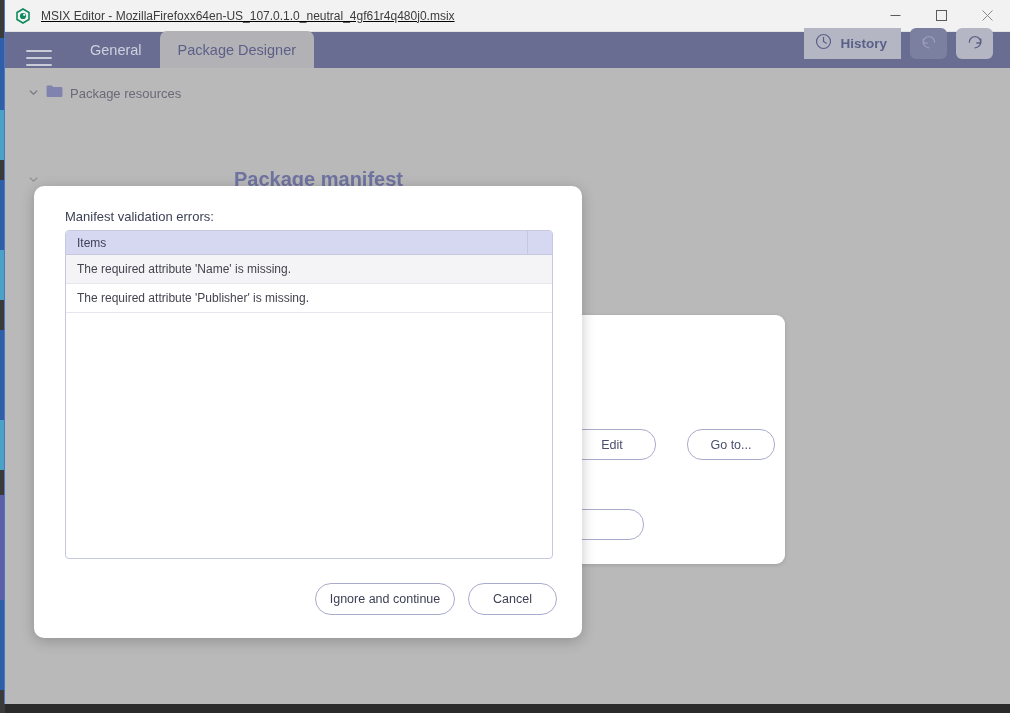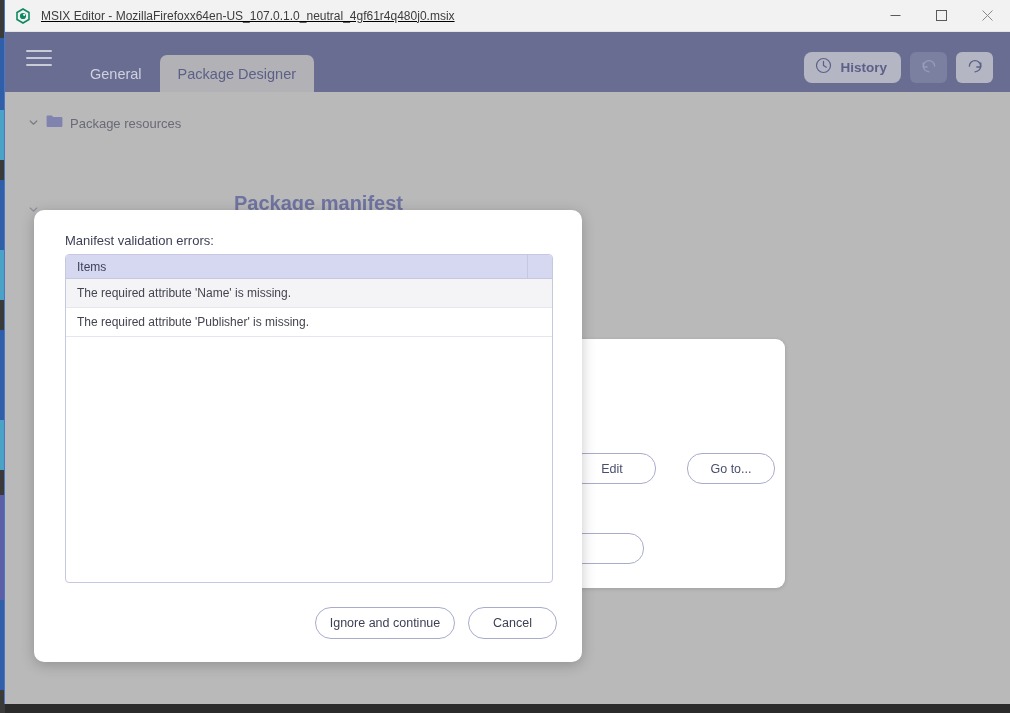--- a/index.html
+++ b/index.html
@@ -78,21 +78,21 @@
     display: flex;
     align-items: center;
     justify-content: center;
     cursor: default;
   }
   .win-btn svg { display: block; }
 
   
   #header {
     position: relative;
-    height: 60px;
+    height: 36px;
     background: #696d92;
     display: flex;
     align-items: flex-end;
   }
   #hamburger {
     position: absolute;
     left: 21px; top: 13px;
     width: 26px; height: 26px;
     display: flex;
     flex-direction: column;
@@ -133,21 +133,21 @@
     margin-left: auto;
     display: flex;
     align-items: center;
     gap: 9px;
     padding-right: 17px;
     padding-bottom: 9px;
   }
   #history-btn {
     height: 31px;
     background: #b4b6c4;
-    border-radius: 8px;
+    border-radius: 0;
     display: flex;
     align-items: center;
     gap: 8px;
     padding: 0 14px 0 11px;
     cursor: pointer;
   }
   #history-btn .lbl {
     font-size: 13.5px;
     color: #5c6088;
     font-weight: bold;
@@ -168,21 +168,21 @@
     position: relative;
     height: 620px;
     background: #b9b9b9;
   }
 
   
   #tree {
     position: absolute;
     left: 0; top: 0;
     width: 210px;
-    padding-top: 20px;
+    padding-top: 14px;
     text-align: right;
   }
   .tree-row {
     display: flex;
     align-items: center;
     height: 22px;
     padding-left: 22px;
     gap: 7px;
     cursor: pointer;
   }

